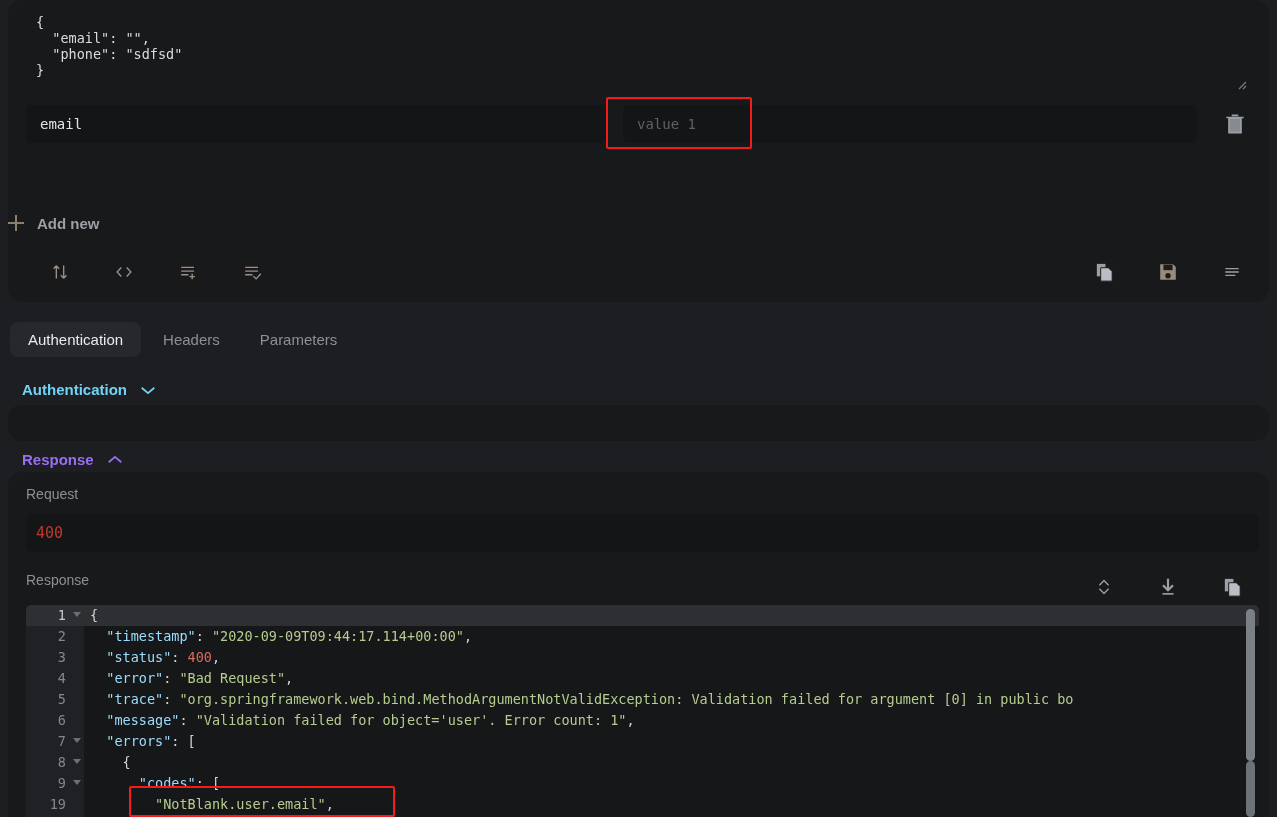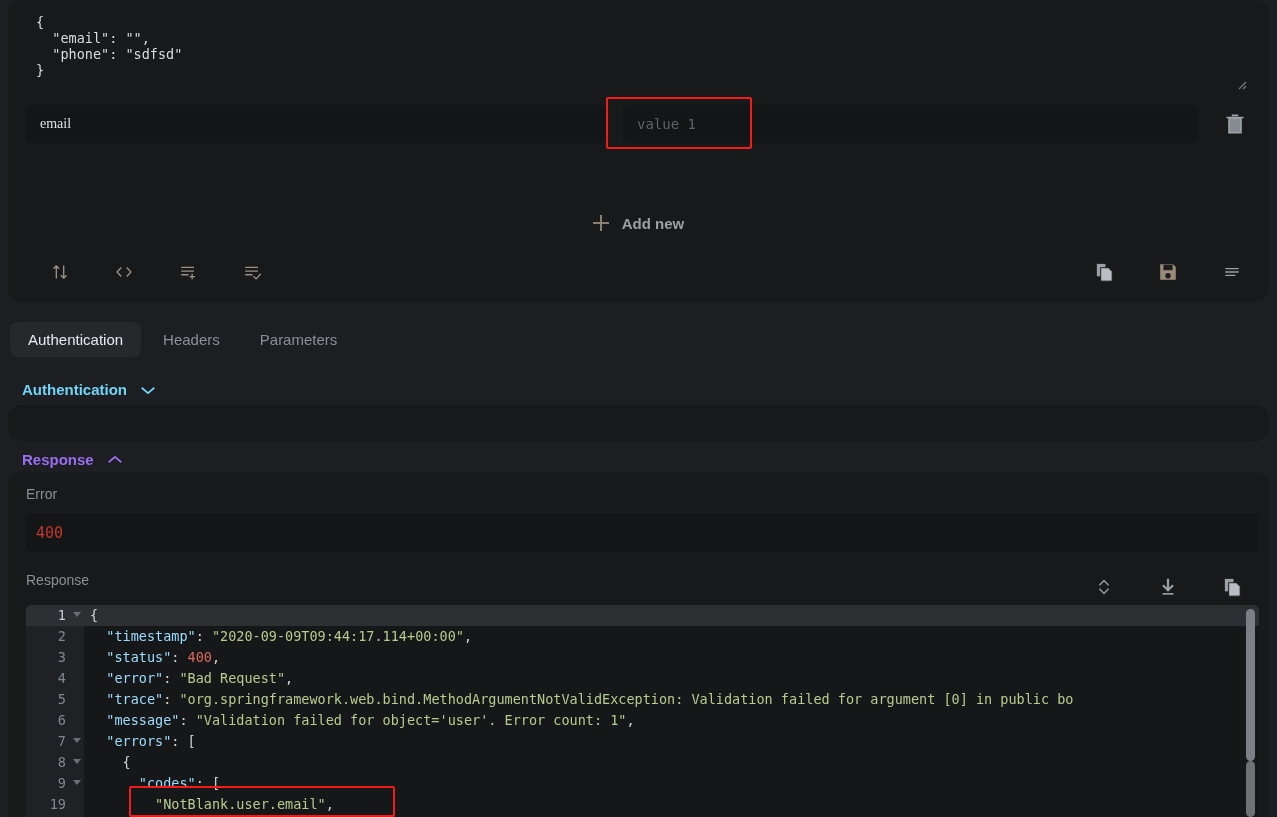--- a/index.html
+++ b/index.html
@@ -29,30 +29,30 @@
   }
   .kv-row{ position:absolute; left:18px; width:1233px; height:38px; }
   .kv-row.r1{ top:105px; }
   .kv-row.r2{ top:155px; }
   .kv-key, .kv-val{
     position:absolute; top:0; height:38px; background:#141517;
     border:none; outline:none; border-radius:6px;
     color:#dfe2e6; font-family:"DejaVu Sans Mono","Liberation Mono",monospace;
     font-size:14px; padding:0 14px;
   }
-  .kv-key{ left:0; width:580px;font-family:Liberation Serif, serif; }
+  .kv-key{ left:0; width:580px; }
   .kv-val{ left:597px; width:574px; }
   .kv-val::placeholder{ color:#5d6166; }
   .trash{
     position:absolute; left:1196px; top:6px; width:26px; height:26px;
     cursor:pointer;
   }
   .add-new{
     position:absolute; left:0; right:0; top:208px; height:30px;
-    display:flex; align-items:center; justify-content:center; gap:13px;
+    display:flex; align-items:center; justify-content:flex-start; gap:13px;
     color:#9aa0a6; font-size:15px; font-weight:bold; cursor:pointer;
   }
   .add-plus{ display:inline-block; width:16px; height:16px; position:relative; }
   .add-plus:before,.add-plus:after{
     content:""; position:absolute; background:#8d7f6f;
   }
   .add-plus:before{ left:0; top:7px; width:16px; height:2px; }
   .add-plus:after{ top:0; left:7px; width:2px; height:16px; }
 
   .tool-row{ position:absolute; left:0; right:0; top:252px; height:40px; }
@@ -230,21 +230,21 @@
 <div class="auth-bar"></div>
 
 <div class="sec-head sec-resp">
   <span>Response</span>
   <svg class="chev" viewBox="0 0 20 12">
     <path d="M3 8.5 L10 2.5 L17 8.5" stroke="#9a6ef0" stroke-width="2" fill="none"></path>
   </svg>
 </div>
 
 <div class="resp-panel">
-  <div class="lbl" style="left:18px; top:14px">Error</div>
+  <div class="lbl" style="left:18px; top:14px">Request</div>
 
   <div class="status-box">
     <span class="status-code mono">400</span>
   </div>
 
   <div class="lbl" style="left:18px; top:100px">Response</div>
 
   <div class="resp-tool" style="left:1076px">
     <svg width="18" height="22" viewBox="0 0 18 24">
       <path d="M4 10 L9 5 L14 10" stroke="#9aa0a6" stroke-width="1.5" fill="none"></path>

